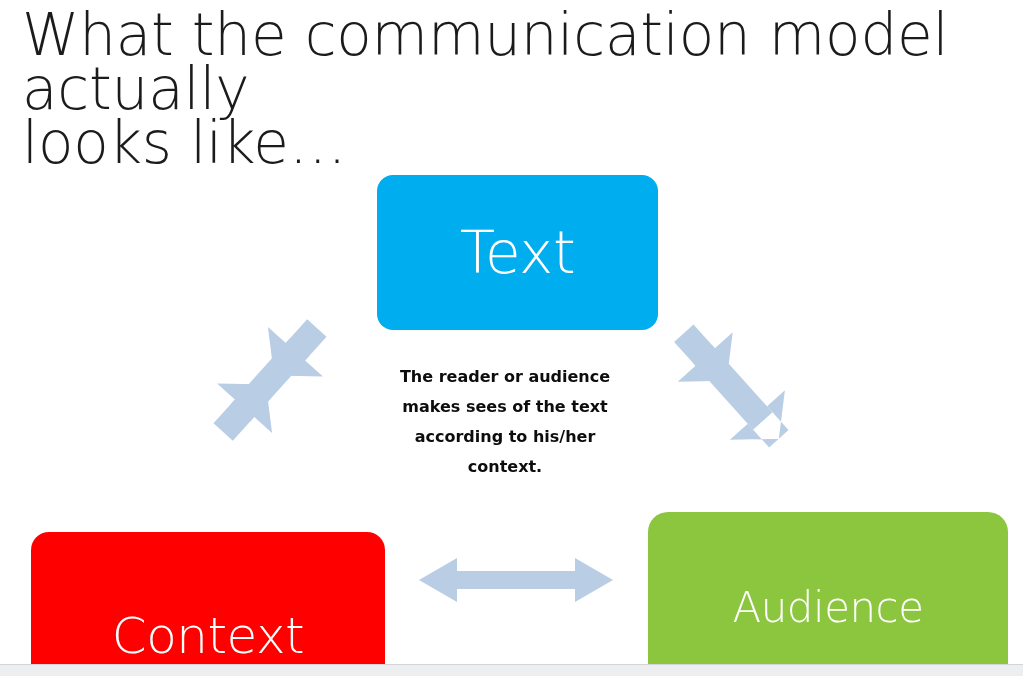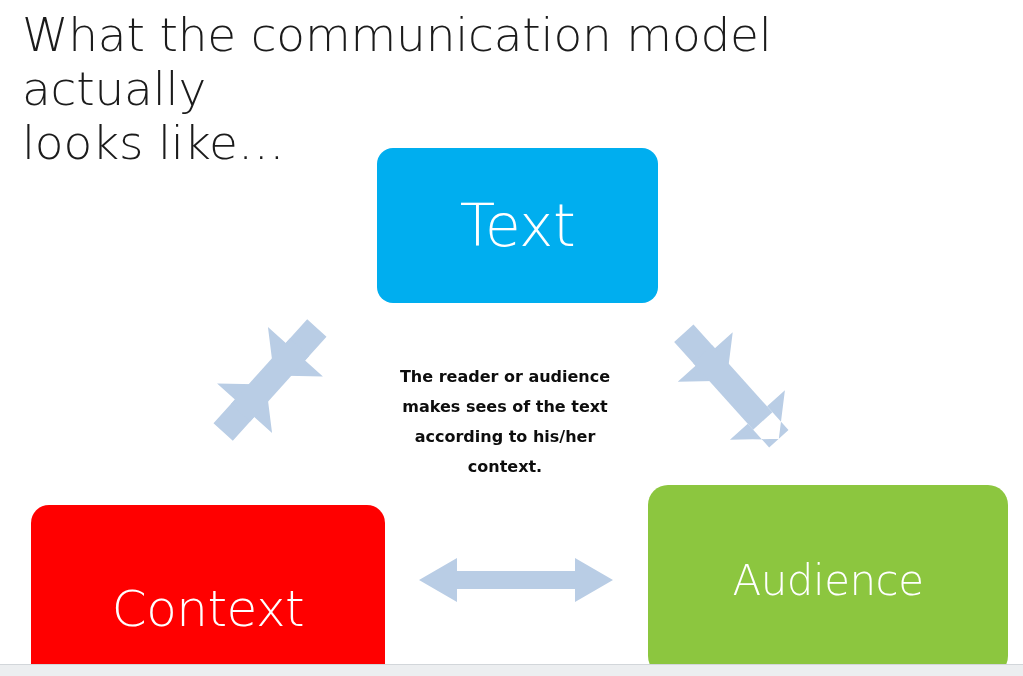--- a/index.html
+++ b/index.html
@@ -18,39 +18,40 @@
     overflow: hidden;
   }
 
   
   #slide-title {
     position: absolute;
     left: 22px;
     top: 8px;
     width: 940px;
     font-family: "DejaVu Sans", sans-serif;
-    font-size: 47px;
+    font-size: 58px;
     font-weight: 300;
     line-height: 54px;
     color: #1b1b1b;
     letter-spacing: -0.2px;
     white-space: pre-line;
   }
 
   
   .node {
     position: absolute;
     display: flex;
     align-items: center;
     justify-content: center;
     color: #ffffff;
     font-family: "DejaVu Sans", sans-serif;
     font-weight: 300;
     letter-spacing: -0.5px;
     box-sizing: border-box;
+    margin-top: 27px;
   }
 
   #node-text {
     left: 377px;
     top: 148px;
     width: 281px;
     height: 155px;
     background: #00AEEF;
     border-radius: 16px;
     font-size: 58px;

